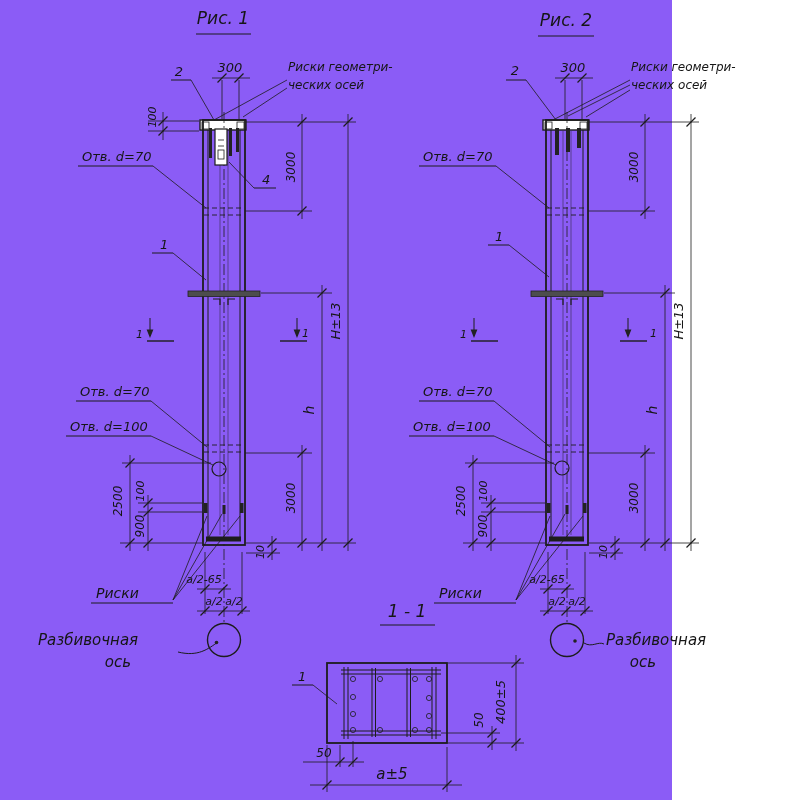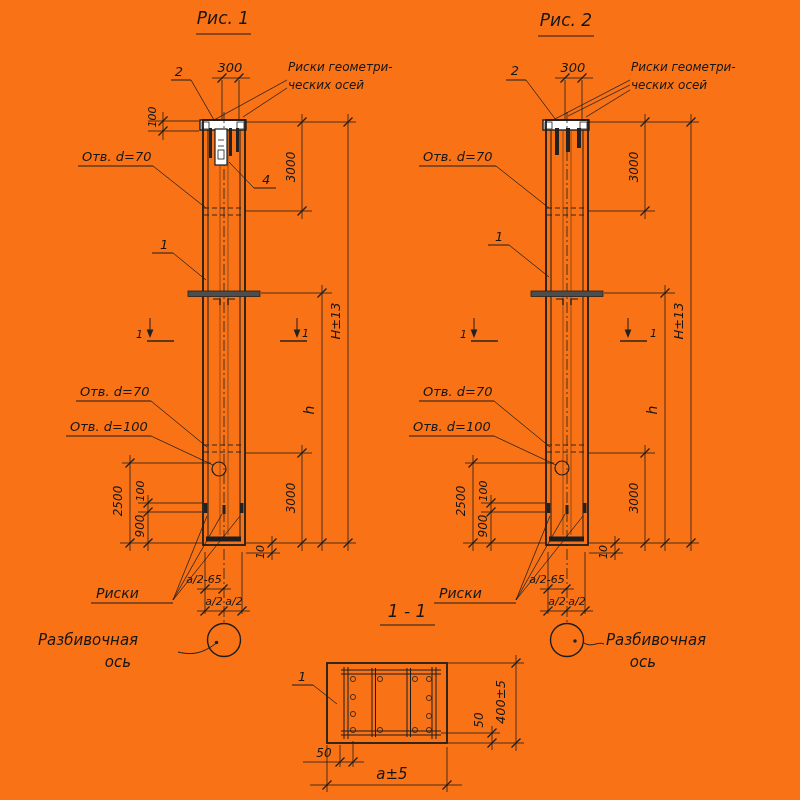--- a/index.html
+++ b/index.html
@@ -1,16 +1,16 @@
 <!DOCTYPE html>
 <html><head>
 <meta charset="utf-8">
 <style>
   html,body{margin:0;padding:0;background:#ffffff;}
-  .canvas{width:800px;height:800px;background:#f97316;}
+  .canvas{width:672px;height:800px;background:#8b5cf6;}
   svg text{font-family:"DejaVu Sans",sans-serif;font-style:italic;fill:#161616;}
   .t17{font-size:17px}.t15{font-size:15px}.t14{font-size:14px}.t13{font-size:13px}
   .t12{font-size:12px}.t11{font-size:11px}
   .mid{text-anchor:middle}
   svg line,svg path,svg rect,svg circle{stroke:#1d1d1d;fill:none;stroke-linecap:butt}
   .s06{stroke-width:.6;opacity:.8}
   .s08{stroke-width:.8}
   .s1{stroke-width:1}
   .s12{stroke-width:1.2}
   .s14{stroke-width:1.4}

